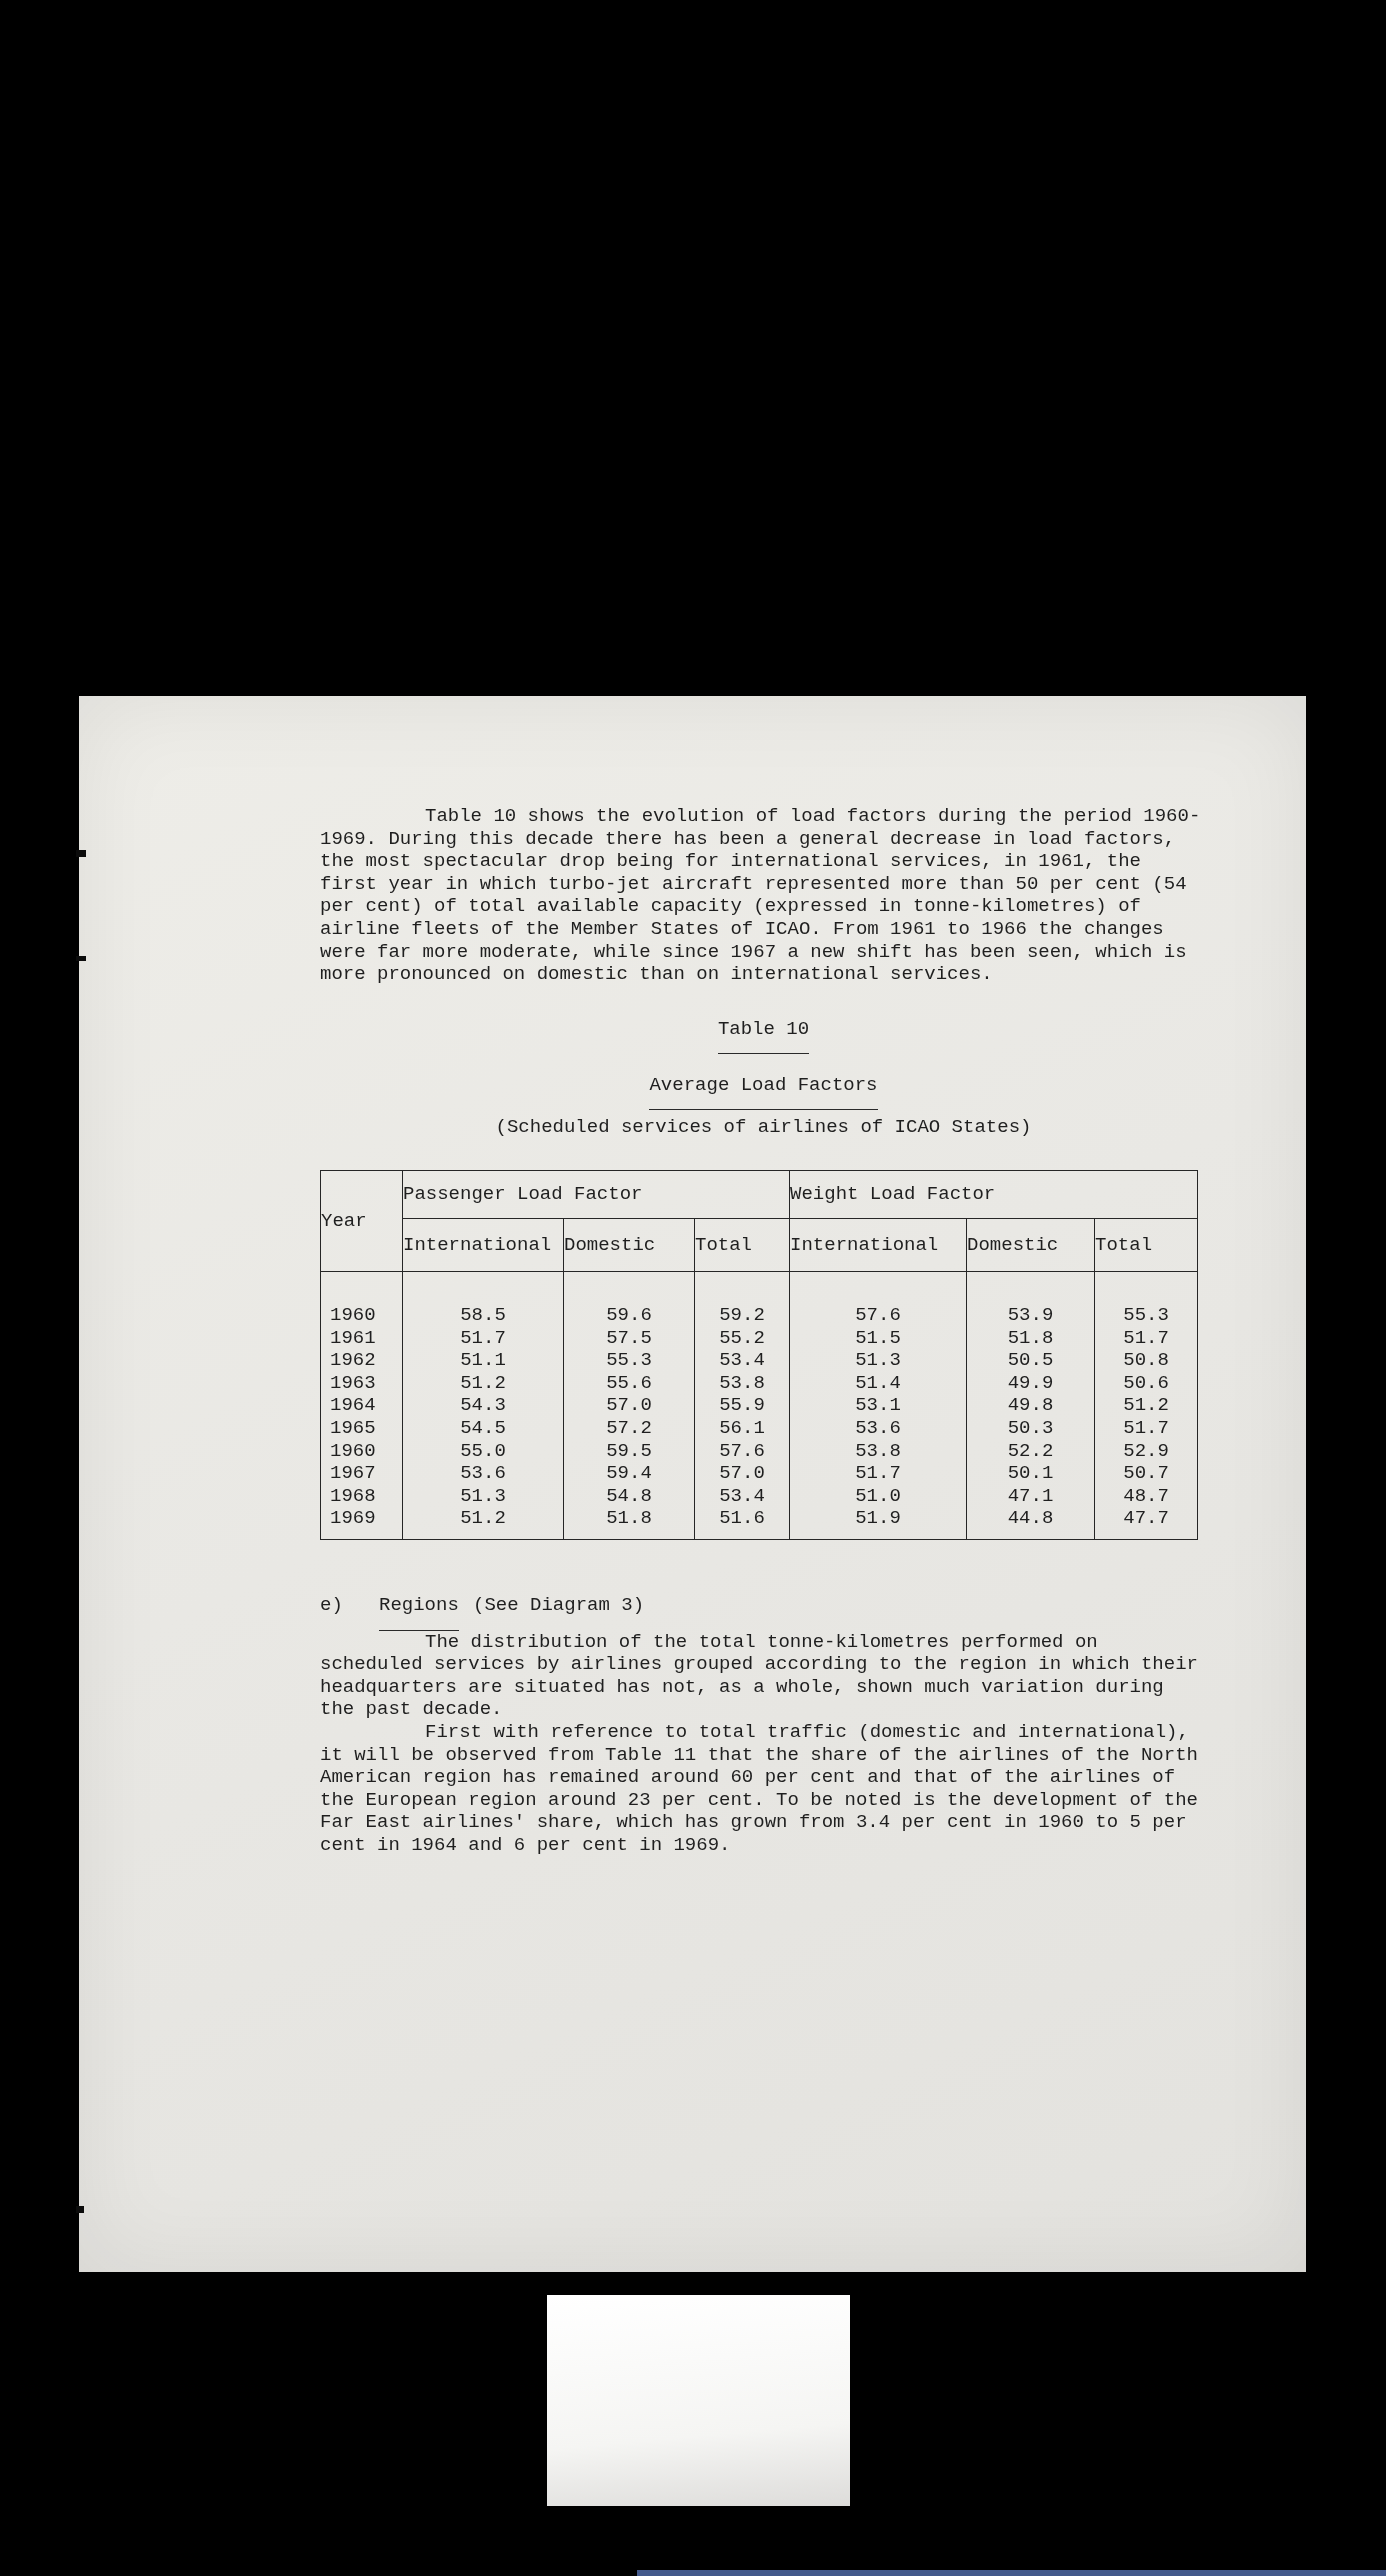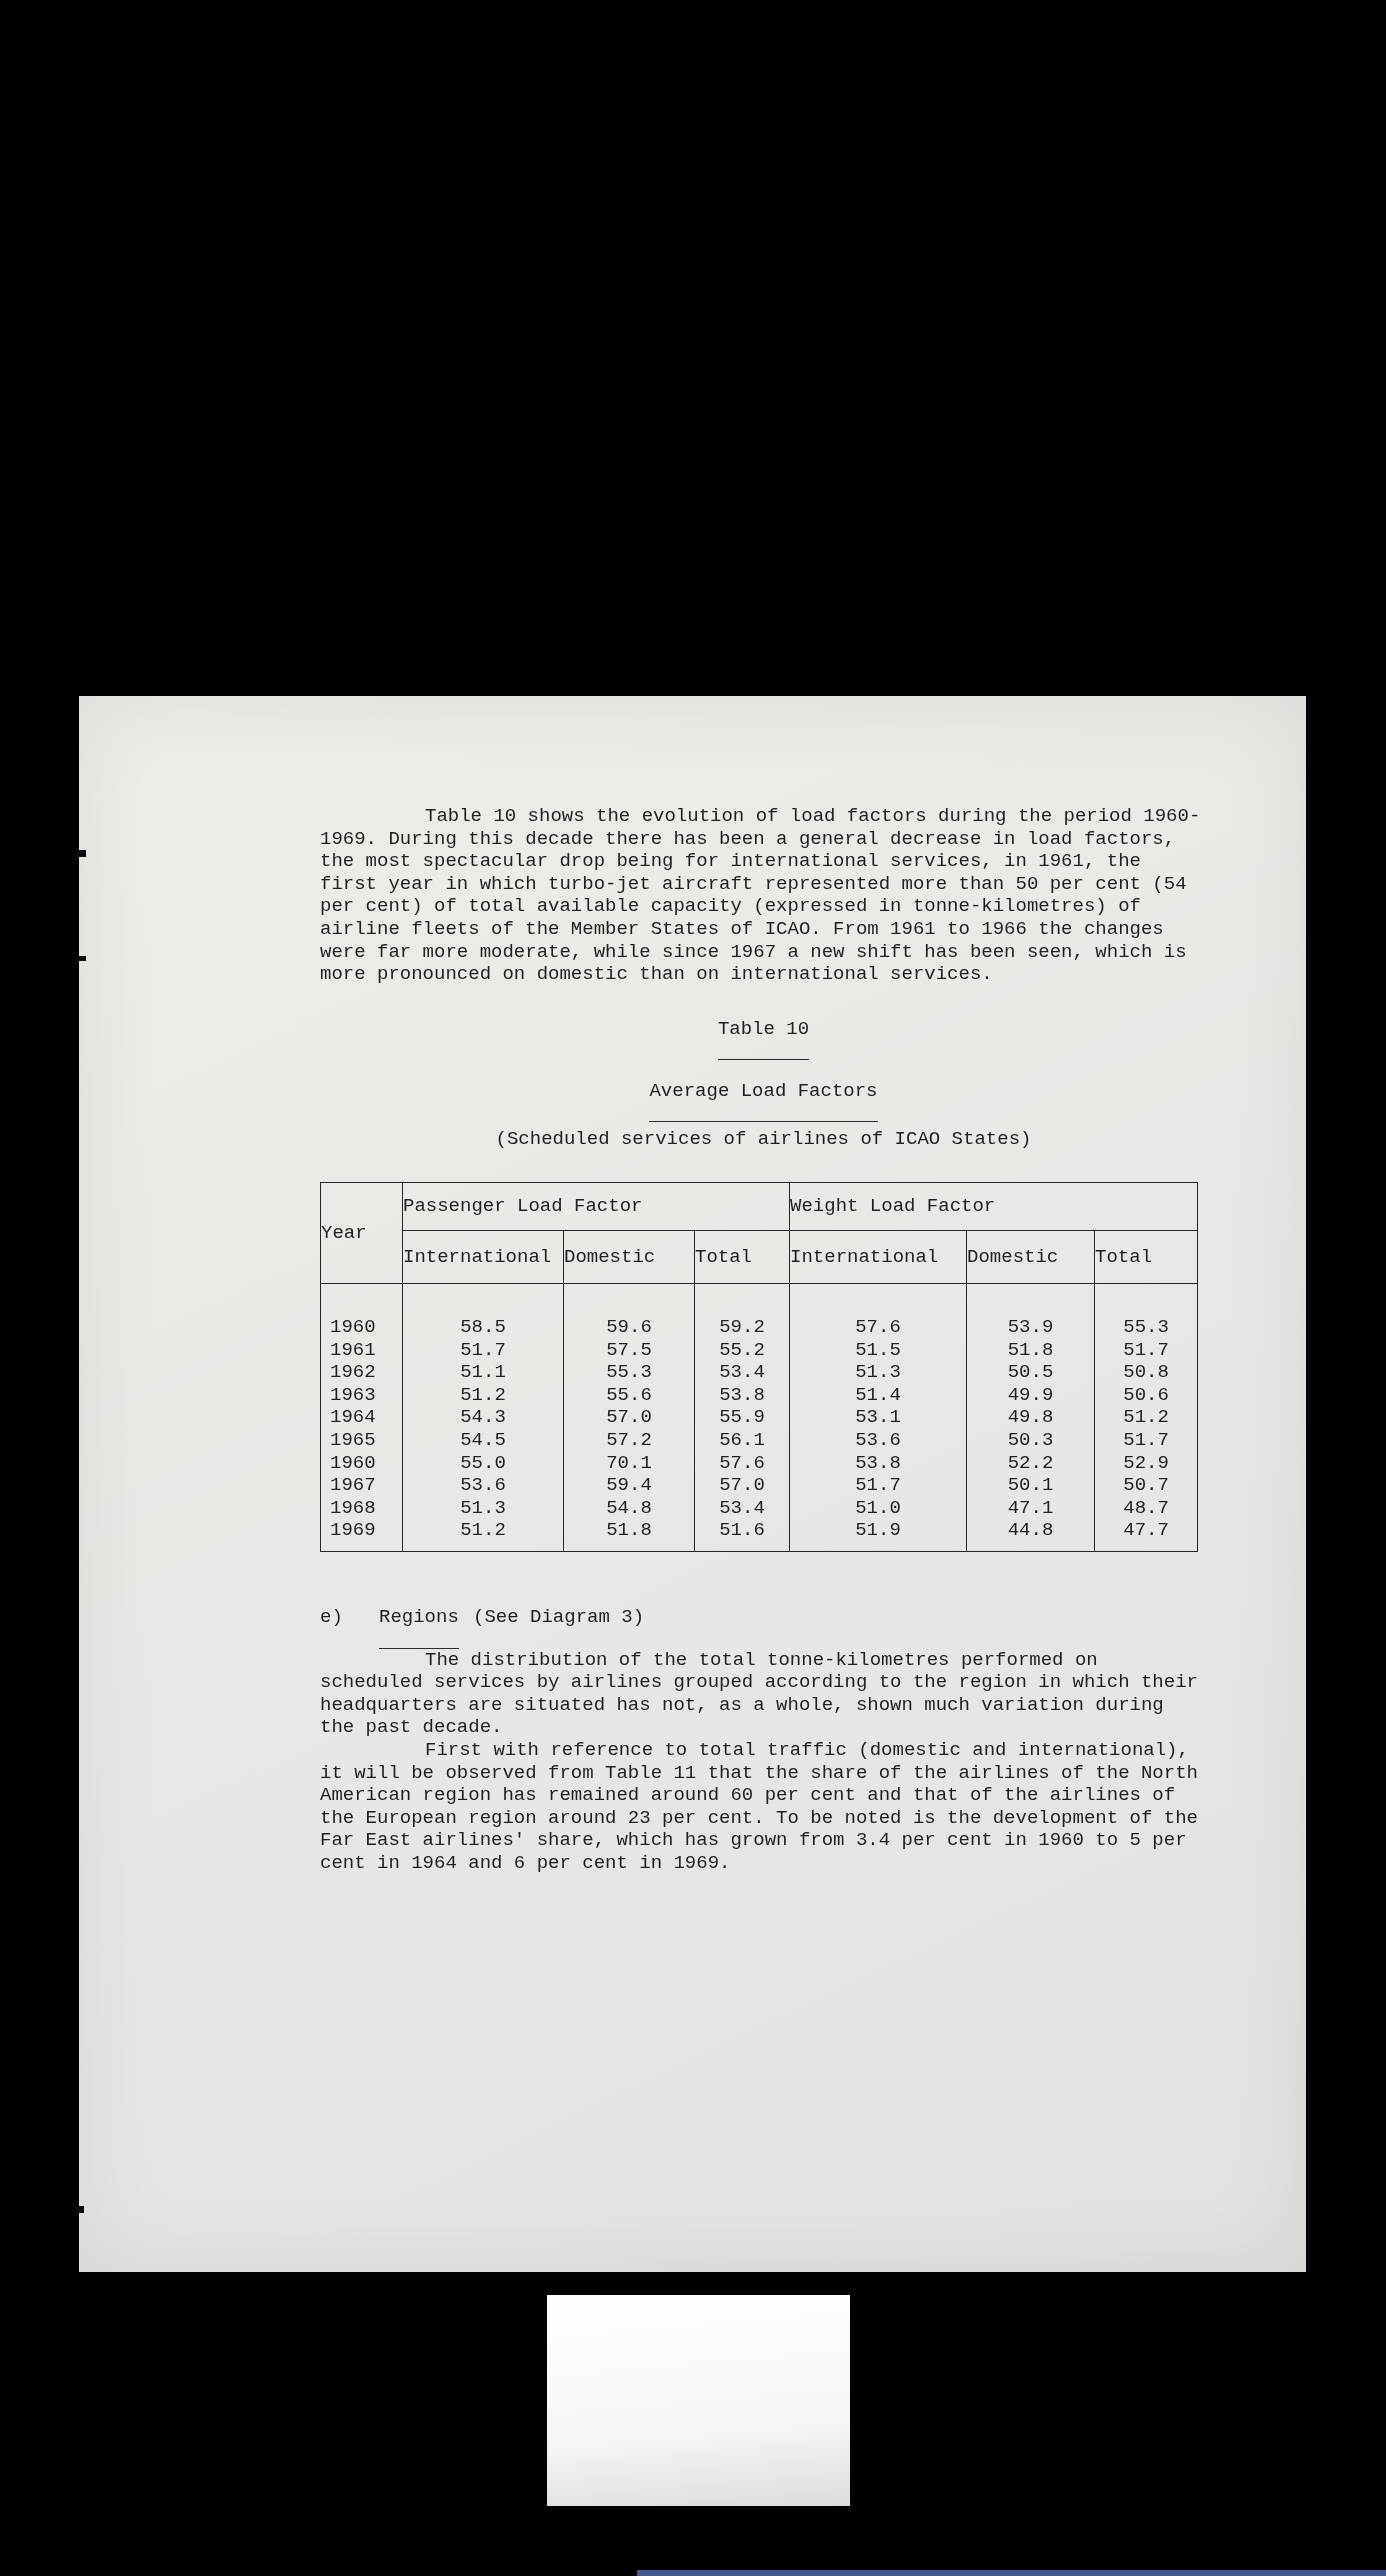--- a/index.html
+++ b/index.html
@@ -25,21 +25,21 @@
     position:relative; text-align:center;
     border-bottom:1.9px solid #2a2a2a; padding-bottom:6.5px;
   }
   .page-number { position:absolute; right:2.6px; top:0; }
   p.par { margin:0; text-indent:105px; }
   .intro { margin-top:35px; }
   .caption { text-align:center; }
   .cap-label { margin-top:32px; }
   .cap-title { margin-top:19.4px; }
   .cap-sub { margin-top:5.2px; }
-  .u { display:inline-block; border-bottom:1.3px solid #2a2a2a; padding-bottom:19px; }
+  .u { display:inline-block; border-bottom:1.3px solid #2a2a2a; padding-bottom:13px; }
 
   table.lf {
     border-collapse:collapse; table-layout:fixed;
     width:878px; margin-top:32px;
     border:1.9px solid #262626;
   }
   table.lf th, table.lf td { font-weight:normal; font-size:19px; padding:0; }
   th.year-h {
     vertical-align:middle; text-align:left; padding-left:7.8px;
     border-right:1.9px solid #262626; border-bottom:1.9px solid #262626;
@@ -183,21 +183,21 @@
             <td>54.5</td>
             <td>57.2</td>
             <td>56.1</td>
             <td>53.6</td>
             <td>50.3</td>
             <td>51.7</td>
           </tr>
           <tr>
             <td>1960</td>
             <td>55.0</td>
-            <td>70.1</td>
+            <td>59.5</td>
             <td>57.6</td>
             <td>53.8</td>
             <td>52.2</td>
             <td>52.9</td>
           </tr>
           <tr>
             <td>1967</td>
             <td>53.6</td>
             <td>59.4</td>
             <td>57.0</td>

